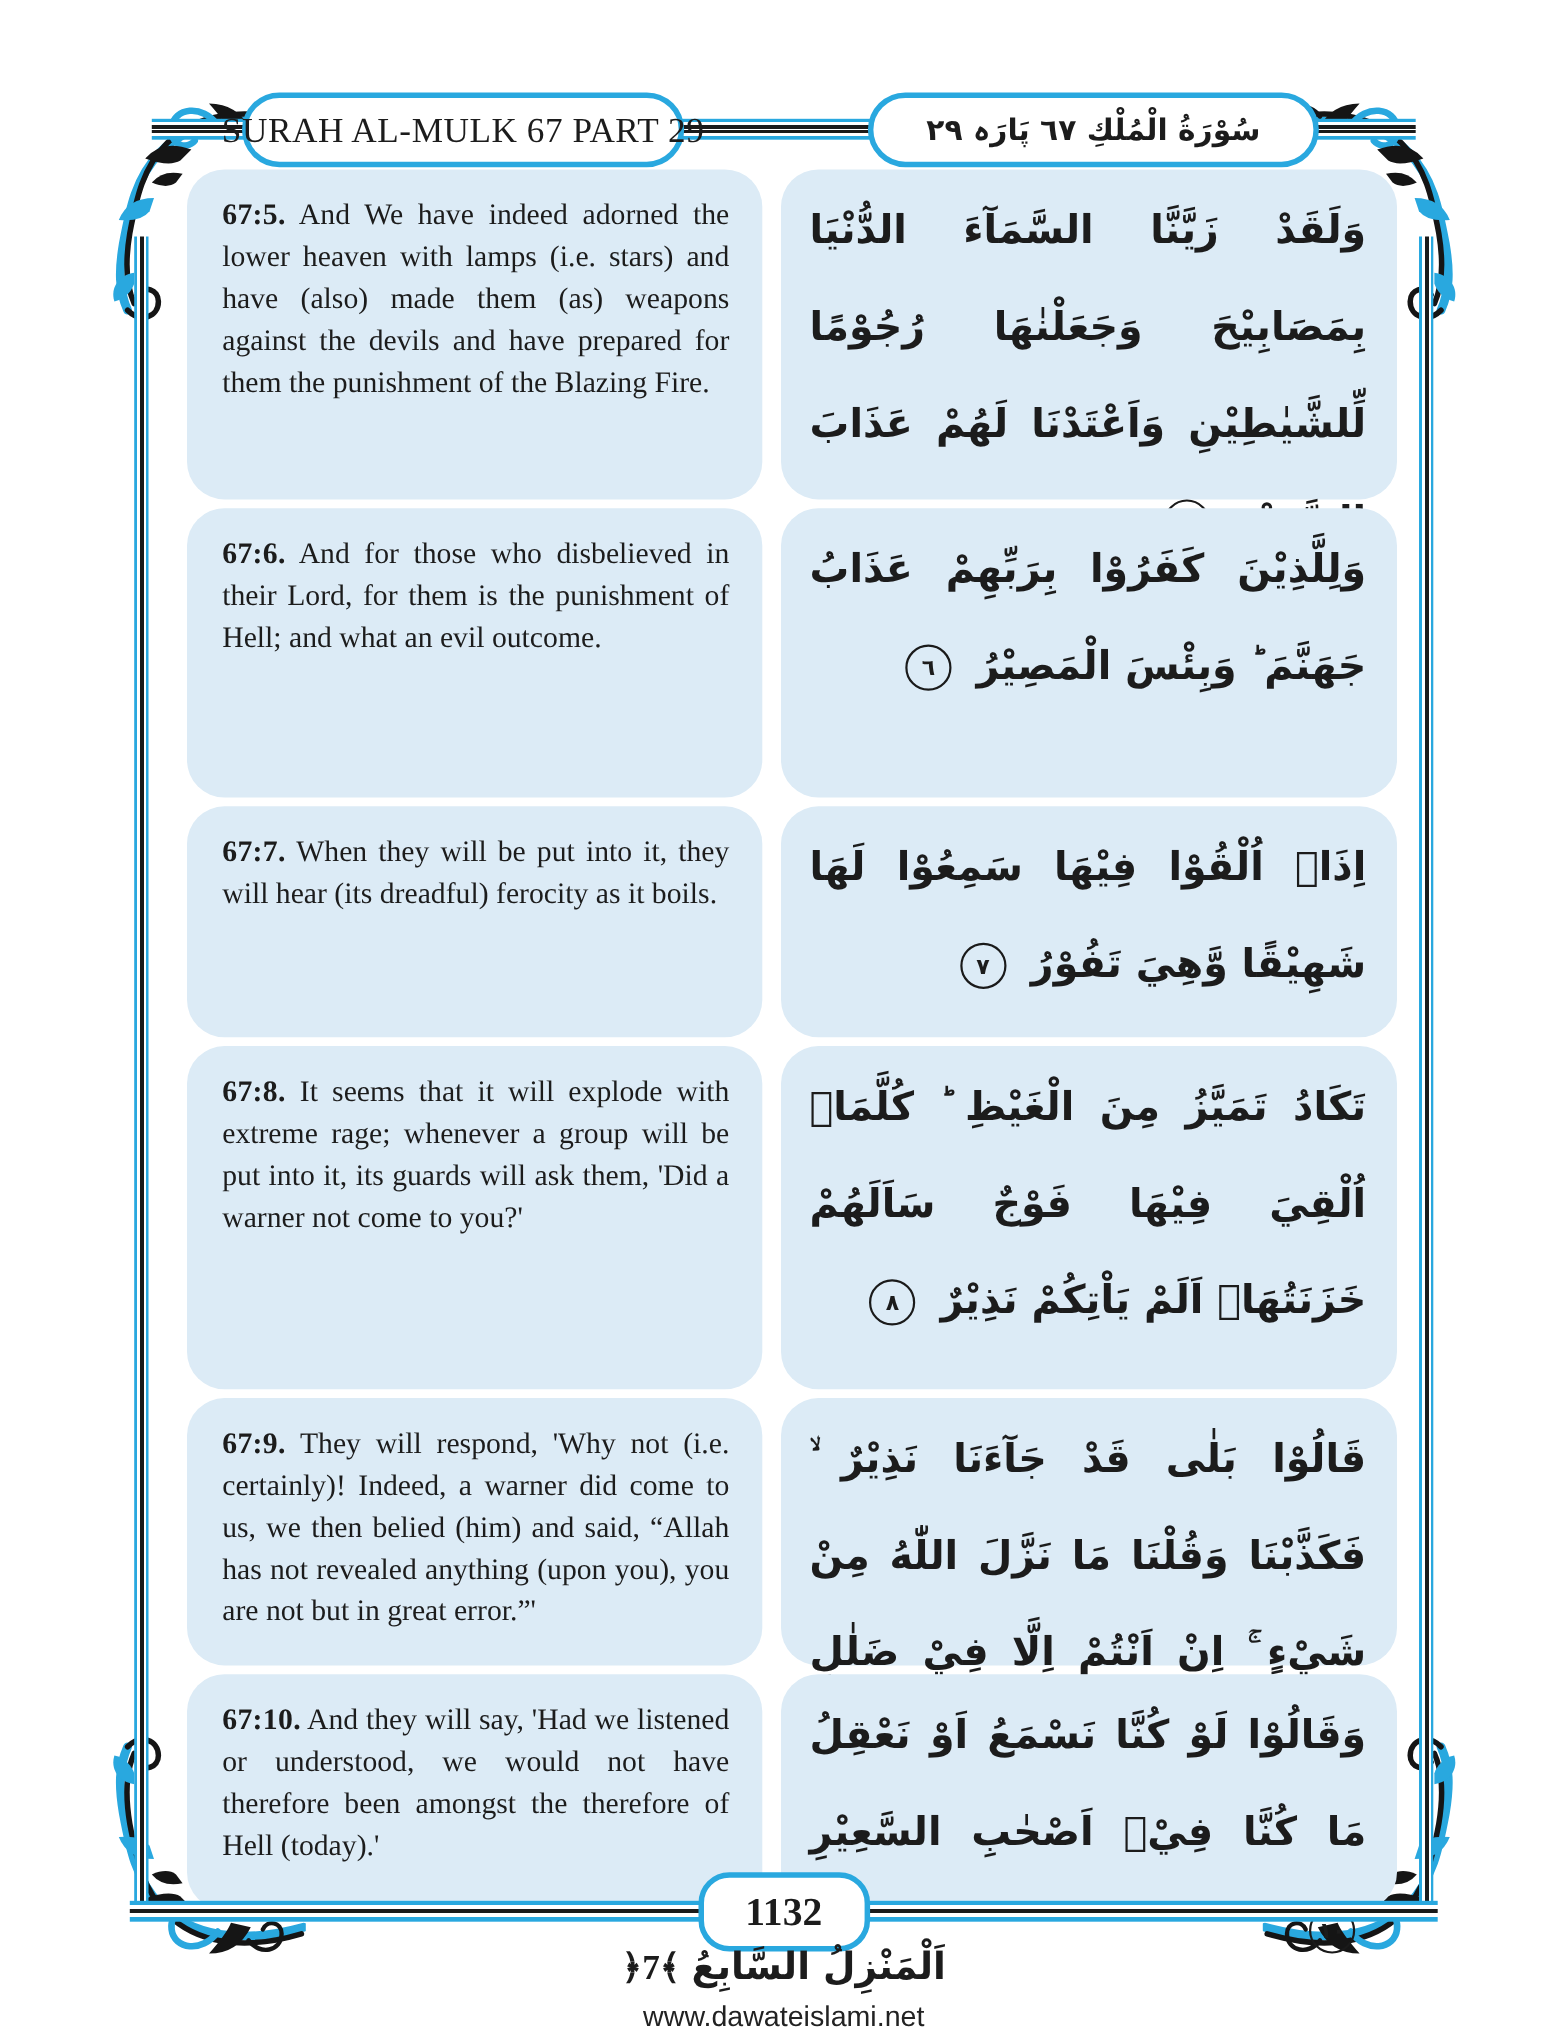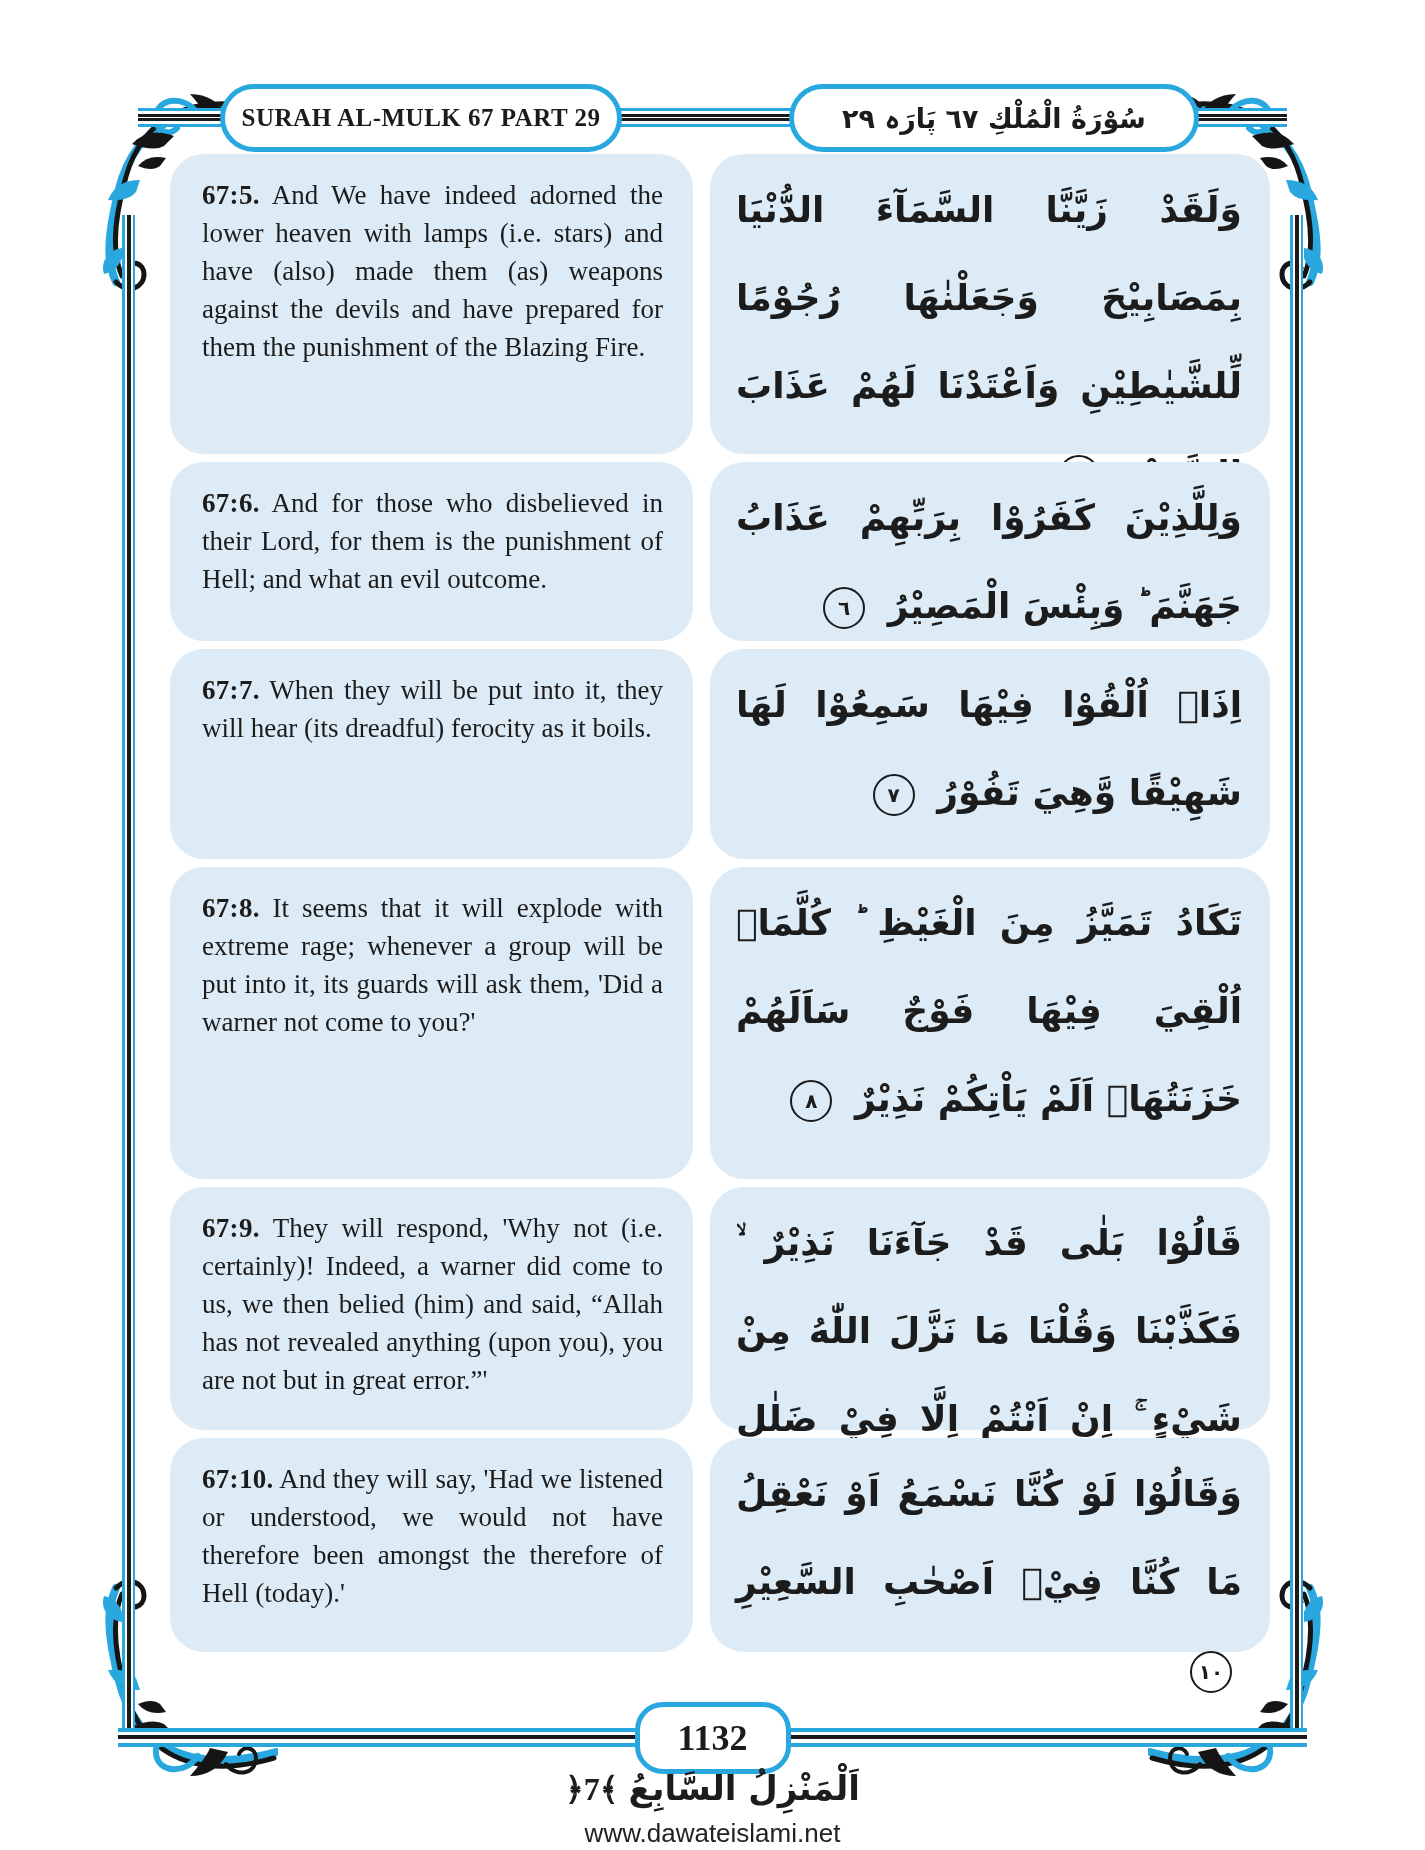--- a/index.html
+++ b/index.html
@@ -20,33 +20,33 @@
   .corner.br{left:1148px;top:1568px;transform:scale(-1,-1);}
 
   
   .header{position:absolute;left:138px;right:138px;top:84px;height:66px;}
   .header-rule{position:absolute;left:0;right:0;top:24px;height:19px;
     background:linear-gradient(to bottom,#29a8df 0 3px,#ffffff 3px 6px,#1a1a1a 6px 9px,#ffffff 9px 10px,#1a1a1a 10px 13px,#ffffff 13px 16px,#29a8df 16px 19px);}
   .capsule{position:absolute;top:0;height:58px;background:#ffffff;border:5px solid #29a8df;
     border-radius:34px;display:flex;align-items:center;justify-content:center;}
   .capsule.en{left:82px;width:392px;}
   .capsule.ar{right:88px;width:400px;}
-  .capsule.en .t{font-weight:bold;font-size:25px;letter-spacing:.5px;white-space:nowrap;}
+  .capsule.en .t{font-weight:normal;font-size:32px;letter-spacing:.5px;white-space:nowrap;}
   .capsule.ar .t{font-family:"DejaVu Sans",sans-serif;font-weight:bold;font-size:27px;white-space:nowrap;direction:rtl;}
 
   
   .content{position:absolute;left:170px;top:154px;width:1100px;display:flex;flex-direction:column;gap:8px;}
   .verse-row{display:flex;gap:17px;}
   .panel{background:#dcebf6;border-radius:34px;box-sizing:border-box;}
   .en-panel{width:523px;padding:22px 30px 10px 32px;font-size:27px;line-height:38px;
     text-align:justify;}
   .en-panel b{letter-spacing:.3px;}
   .ar-panel{width:560px;padding:12px 28px 10px 26px;direction:rtl;text-align:justify;
     font-family:"DejaVu Sans",sans-serif;font-size:36px;line-height:88px;font-weight:bold;}
-  .r1{height:300px;} .r2{height:179px;} .r3{height:210px;}
+  .r1{height:300px;} .r2{height:263px;} .r3{height:210px;}
   .r4{height:312px;} .r5{height:243px;} .r6{height:214px;}
   .ayah-num{display:inline-flex;align-items:center;justify-content:center;width:38px;height:38px;
     border:2.5px solid #1a1a1a;border-radius:50%;font-size:20px;line-height:1;vertical-align:middle;
     font-weight:bold;margin-right:10px;}
 
   
   .footer-rule{position:absolute;left:118px;right:118px;top:1728px;height:19px;
     background:linear-gradient(to bottom,#29a8df 0 4px,#ffffff 4px 7px,#1a1a1a 7px 11px,#ffffff 11px 15px,#29a8df 15px 19px);}
   .page-capsule{position:absolute;left:50%;top:50%;transform:translate(-50%,-50%);
     background:#ffffff;border:5px solid #29a8df;border-radius:28px;padding:10px 38px;

